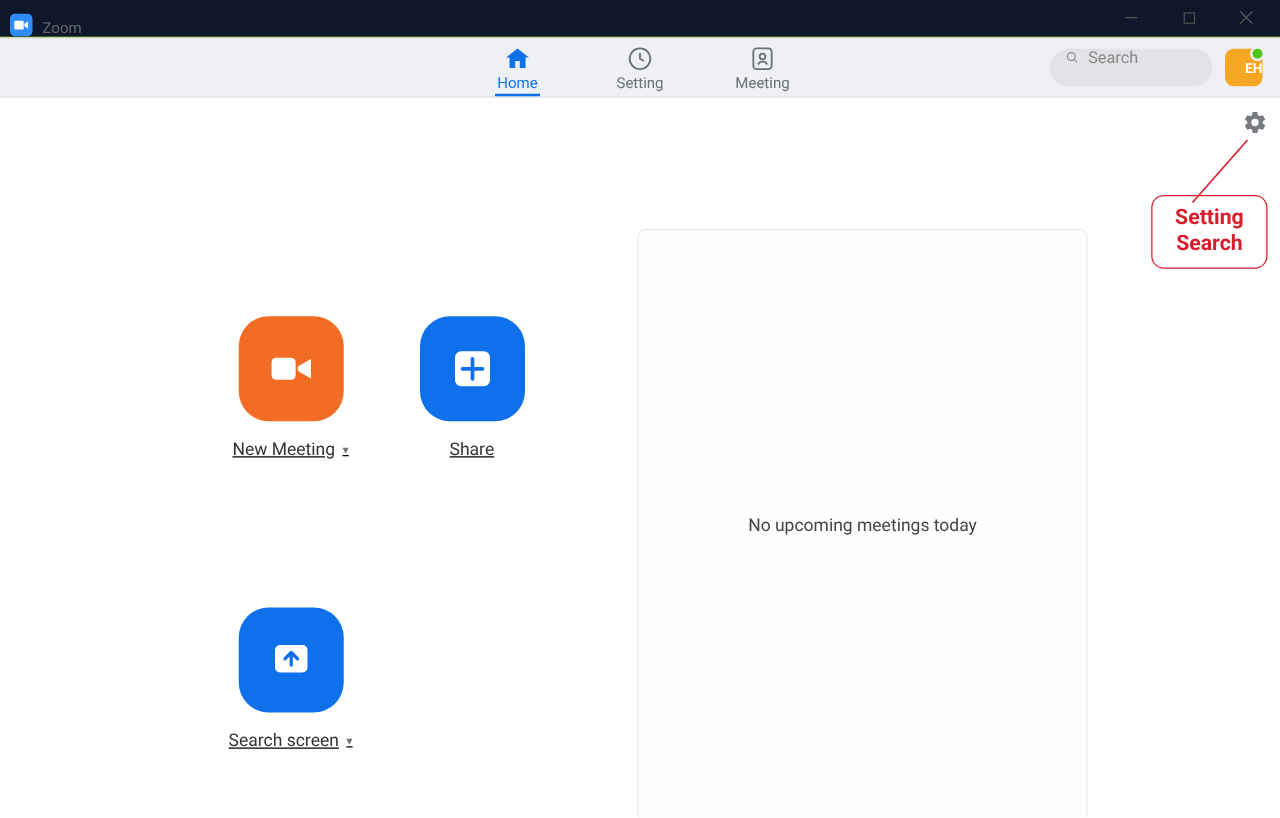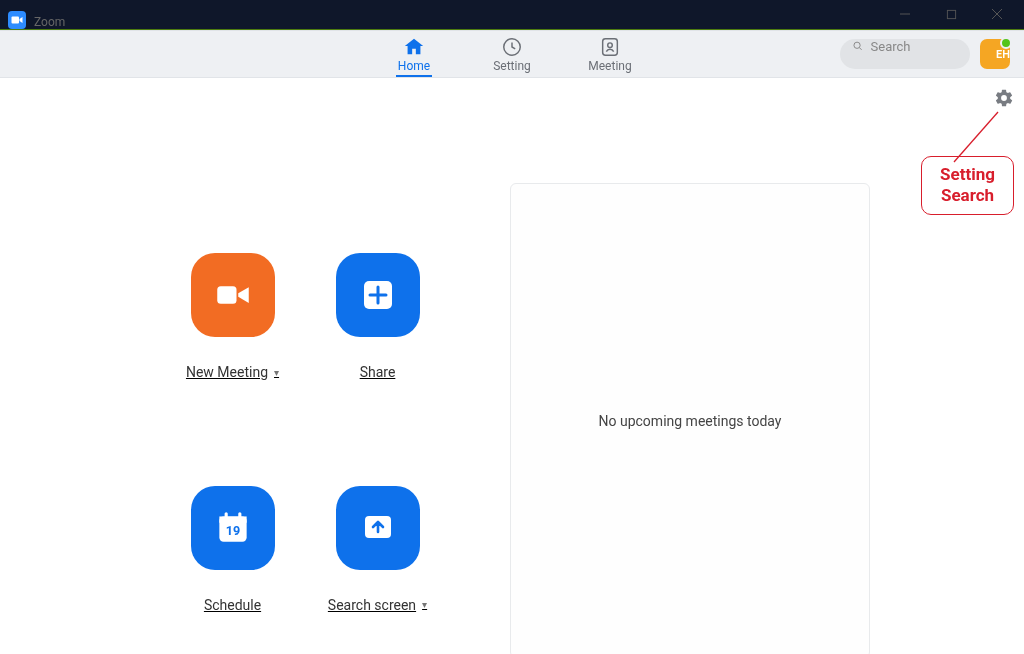--- a/index.html
+++ b/index.html
@@ -145,21 +145,20 @@
     .actions {
       padding: 175px 0 0 160px;
       display: grid;
       grid-template-columns: repeat(2, 145px);
       row-gap: 64px;
       column-gap: 0;
     }
     .action {
       display: flex; flex-direction: column; align-items: center;
       cursor: pointer;
-      gap: 12px;
     }
     .tile {
       width: 84px; height: 84px;
       border-radius: 24px;
       display: flex; align-items: center; justify-content: center;
       color: #fff;
     }
     .tile.orange { background: #f26c23; }
     .tile.blue { background: #0e71eb; }
     .action-label-row {
@@ -293,34 +292,20 @@
         <svg viewBox="0 0 40 40" width="40" height="40">
             <rect x="6" y="6" width="28" height="28" rx="5" fill="white"></rect>
             <path d="M20 12 V28 M12 20 H28" stroke="#0e71eb" stroke-width="3" stroke-linecap="round"></path>
           </svg>
       </div>
       <div class="action-label-row">
         <span>Share</span>
       </div>
     </div>
 
-    <div class="action">
-      <div class="tile blue">
-        <svg viewBox="0 0 40 40" width="42" height="42">
-            <rect x="7" y="9" width="26" height="24" rx="4" fill="white"></rect>
-            <rect x="7" y="9" width="26" height="6" rx="4 4 0 0" fill="white"></rect>
-            <rect x="12" y="5" width="3" height="7" rx="1.5" fill="white"></rect>
-            <rect x="25" y="5" width="3" height="7" rx="1.5" fill="white"></rect>
-            <text x="20" y="27" text-anchor="middle" font-size="12" font-weight="700" fill="#0e71eb" font-family="Arial">19</text>
-          </svg>
-      </div>
-      <div class="action-label-row">
-        <span>Schedule</span>
-      </div>
-    </div>
 
     <div class="action">
       <div class="tile blue">
         <svg viewBox="0 0 40 40" width="40" height="40">
             <rect x="7" y="8" width="26" height="22" rx="4" fill="white"></rect>
             <path d="M20 24 V14 M20 14 L15 19 M20 14 L25 19" stroke="#0e71eb" stroke-width="2.6" stroke-linecap="round" stroke-linejoin="round" fill="none"></path>
           </svg>
       </div>
       <div class="action-label-row">
         <span>Search screen</span>

